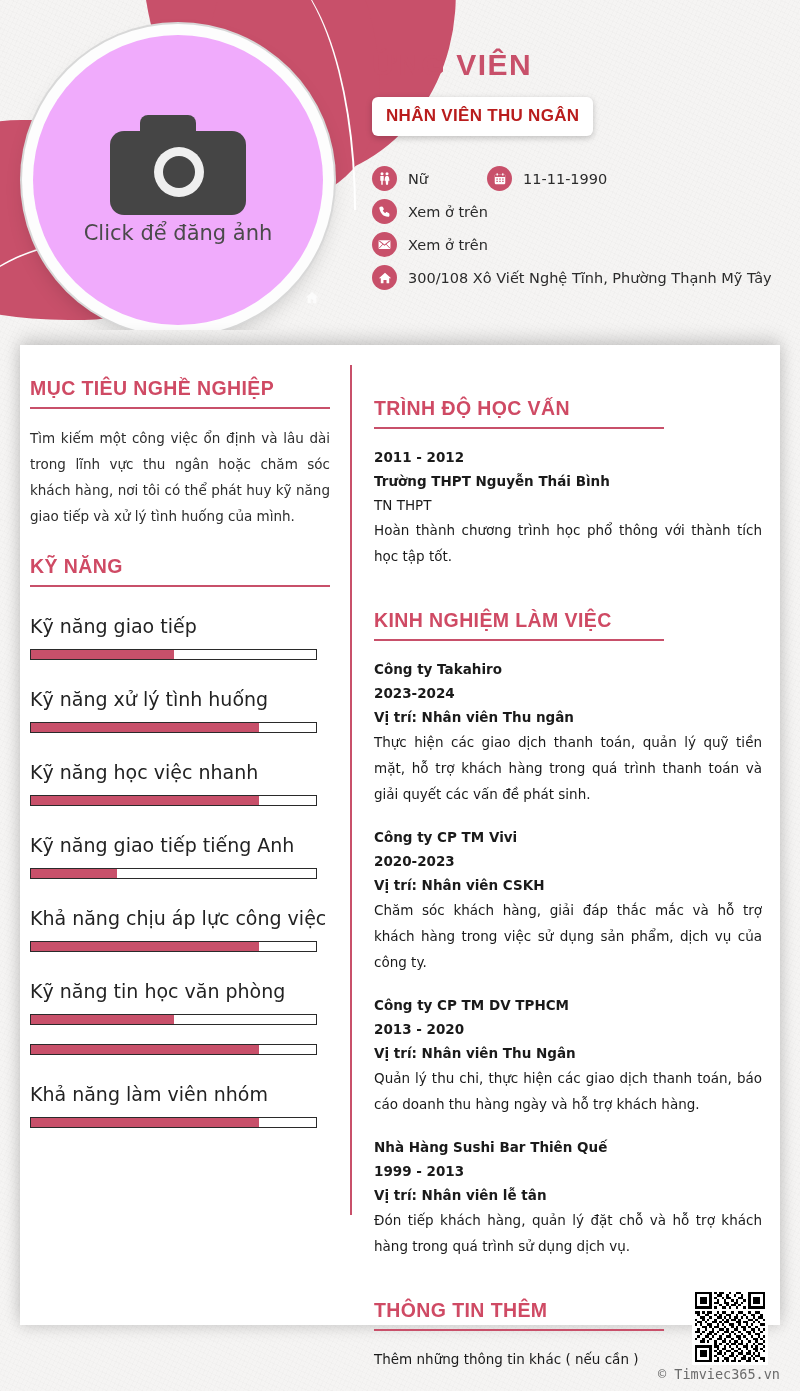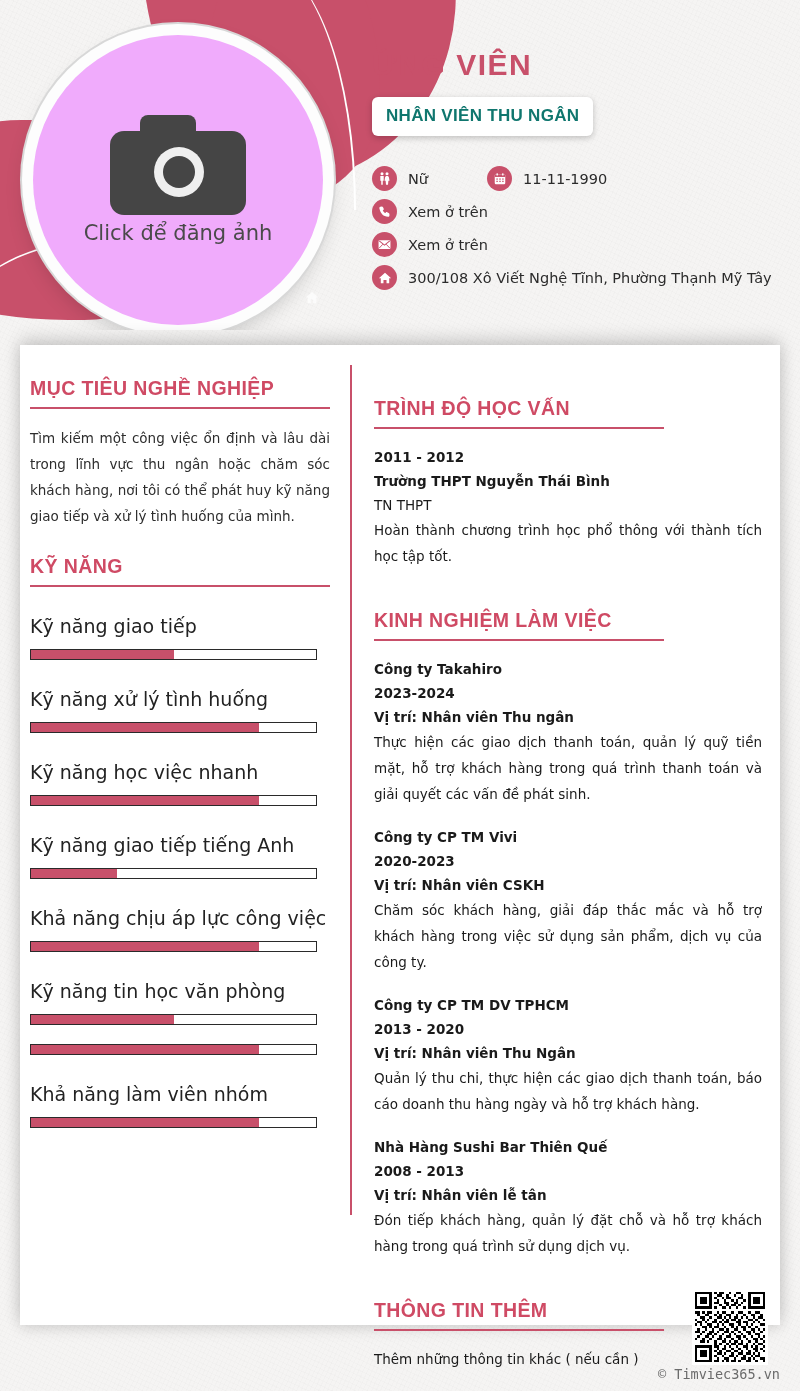--- a/index.html
+++ b/index.html
@@ -134,21 +134,21 @@
     font-family: "Liberation Sans", sans-serif;
   }
   .job-chip {
     display: inline-block;
     margin-top: 15px;
     background: #fff;
     padding: 9px 14px 10px 14px;
     border-radius: 6px;
     font-size: 17px;
     font-weight: bold;
-    color: #0f766e;
+    color: #b91c1c;
     letter-spacing: .3px;
     box-shadow: 0 2px 6px rgba(0,0,0,0.22);
   }
 
   .contact-grid { margin-top: 30px; }
   .c-row { display: flex; align-items: center; margin-bottom: 8px; }
   .c-item { display: flex; align-items: center; }
   .c-item.gender { width: 115px; }
   .ico {
     width: 25px; height: 25px; border-radius: 50%;
@@ -464,21 +464,21 @@
       <div class="e-desc">Chăm sóc khách hàng, giải đáp thắc mắc và hỗ trợ khách hàng trong việc sử dụng sản phẩm, dịch vụ của công ty.</div>
     </div>
     <div class="entry">
       <div class="e-line">Công ty CP TM DV TPHCM</div>
       <div class="e-line">2013 - 2020</div>
       <div class="e-line">Vị trí: Nhân viên Thu Ngân</div>
       <div class="e-desc">Quản lý thu chi, thực hiện các giao dịch thanh toán, báo cáo doanh thu hàng ngày và hỗ trợ khách hàng.</div>
     </div>
     <div class="entry">
       <div class="e-line">Nhà Hàng Sushi Bar Thiên Quế</div>
-      <div class="e-line">2008 - 2013</div>
+      <div class="e-line">1999 - 2013</div>
       <div class="e-line">Vị trí: Nhân viên lễ tân</div>
       <div class="e-desc">Đón tiếp khách hàng, quản lý đặt chỗ và hỗ trợ khách hàng trong quá trình sử dụng dịch vụ.</div>
     </div>
 
     <div class="gap"></div>
 
     <div class="sec-title">THÔNG TIN THÊM</div>
     <div class="sec-rule"></div>
     <div class="e-sub">Thêm những thông tin khác ( nếu cần )</div>
 

